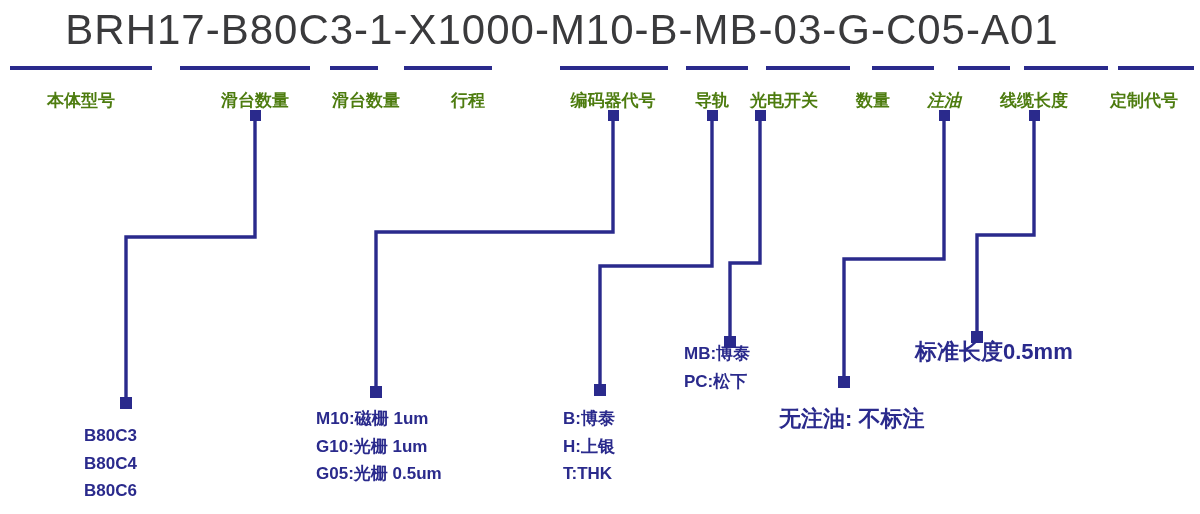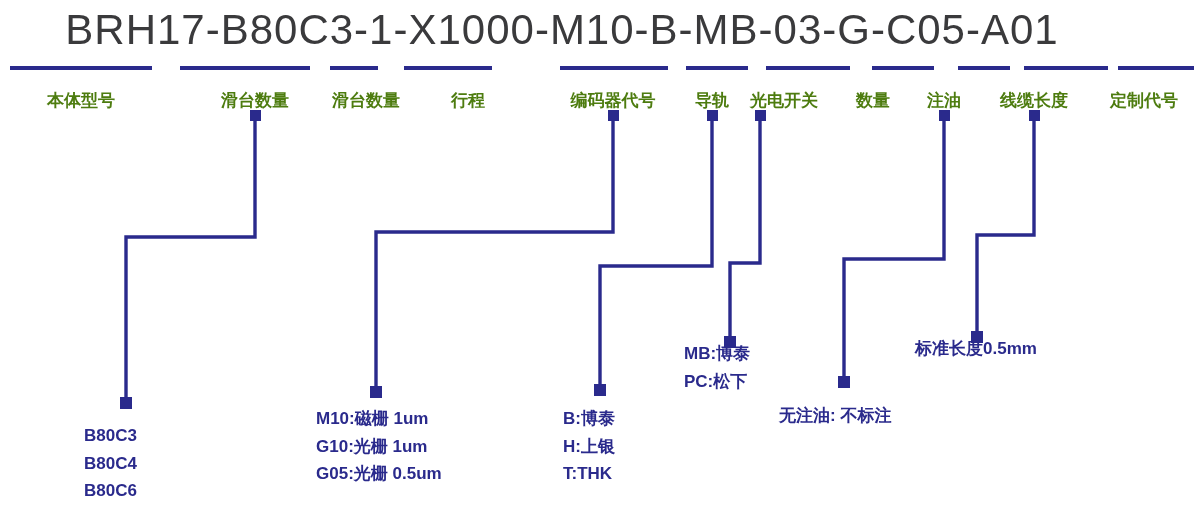--- a/index.html
+++ b/index.html
@@ -32,21 +32,21 @@
   svg.leaders{position:absolute;left:0;top:0;width:1200px;height:514px;
     pointer-events:none;}
 
   
   .opts{
     position:absolute;color:#2a2a8c;font-weight:bold;font-size:17px;
     white-space:nowrap;line-height:1.62;
   }
   .opts .ln{display:block;}
   .note{
-    position:absolute;color:#2a2a8c;font-weight:bold;font-size:17px;
+    position:absolute;color:#2a2a8c;font-weight:bold;font-size:22px;
     white-space:nowrap;
   }
 </style>
 </head>
 <body>
 
 <div id="stage">
 
   <div class="code-row">
     <div class="code-text">BRH17-B80C3-1-X1000-M10-B-MB-03-G-C05-A01</div>
@@ -65,21 +65,21 @@
   <div class="uline" style="left:1118px;top:66px;width:76px;"></div>
 
   <div class="flabel" style="left:81px;top:89px;">本体型号</div>
   <div class="flabel" style="left:255px;top:89px;">滑台数量</div>
   <div class="flabel" style="left:366px;top:89px;">滑台数量</div>
   <div class="flabel" style="left:468px;top:89px;">行程</div>
   <div class="flabel" style="left:613px;top:89px;">编码器代号</div>
   <div class="flabel" style="left:712px;top:89px;">导轨</div>
   <div class="flabel" style="left:784px;top:89px;">光电开关</div>
   <div class="flabel" style="left:873px;top:89px;">数量</div>
-  <div class="flabel" style="left:944px;top:89px;">注油</div>
+  <div class="flabel" style="left:944px;top:89px;font-style:italic;">注油</div>
   <div class="flabel" style="left:1034px;top:89px;">线缆长度</div>
   <div class="flabel" style="left:1144px;top:89px;">定制代号</div>
 
   <svg class="leaders" viewBox="0 0 1200 514">
     <g fill="none" stroke="#2a2a8c" stroke-width="3.4">
 
       <path d="M255,118 L255,237 L126,237 L126,402"></path>
 
       <path d="M613,118 L613,232 L376,232 L376,391"></path>
 

